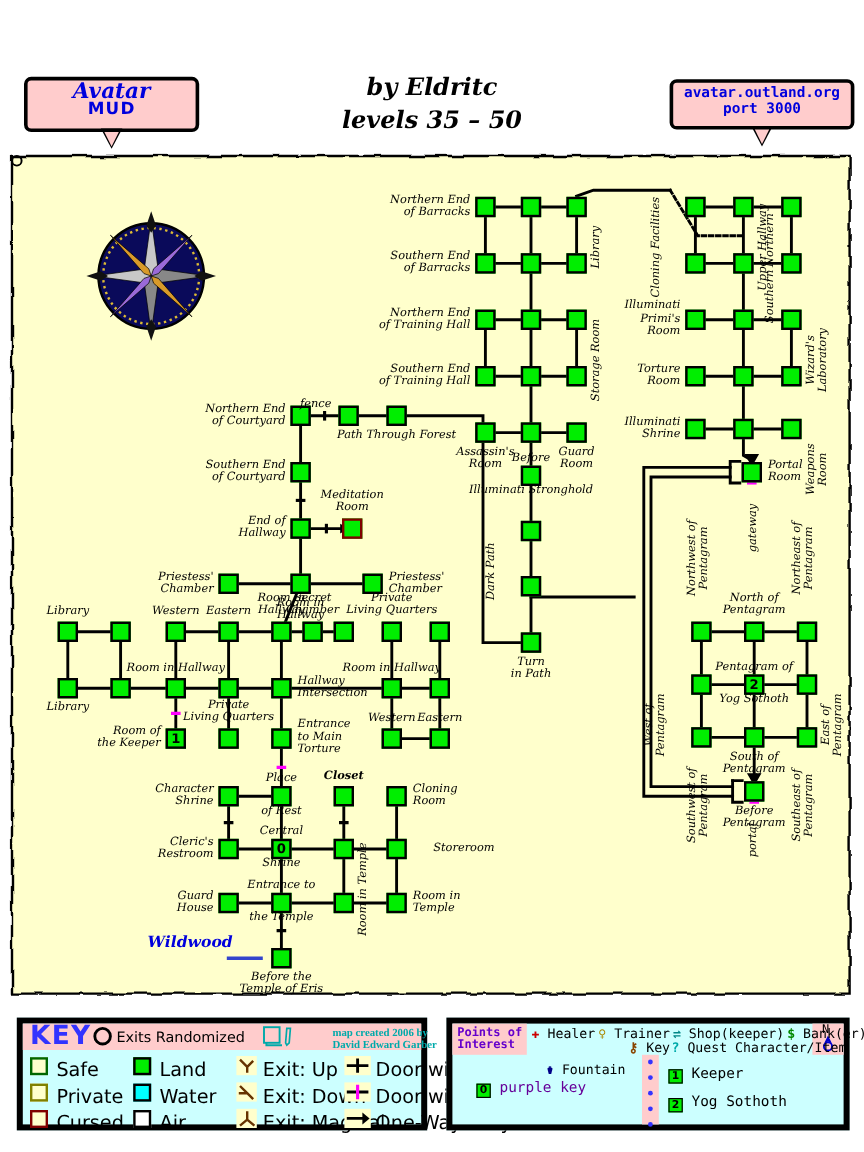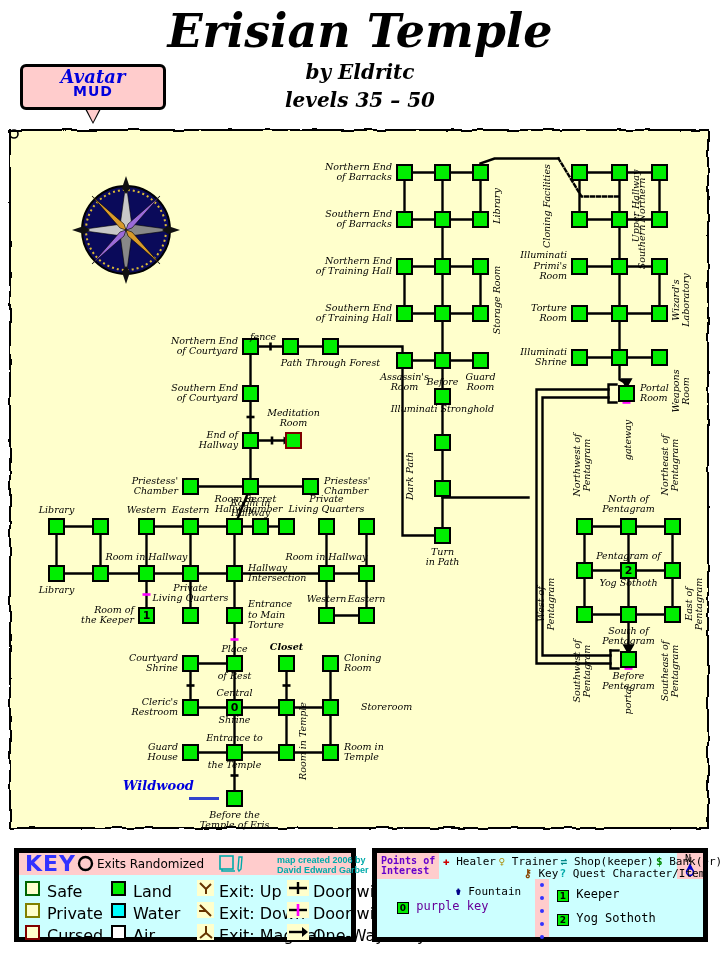--- a/index.html
+++ b/index.html
@@ -69,50 +69,56 @@
 
   
   .box{position:absolute;border:5px solid #000;background:#ccffff;box-sizing:border-box;}
   #keybox{left:14px;top:848px;width:342px;height:94px;}
   #poibox{left:372px;top:848px;width:336px;height:94px;}
   .pinkband{position:absolute;background:#ffcccc;}
   .keyword{position:absolute;font-family:"DejaVu Sans",sans-serif;font-weight:bold;
      font-size:22px;color:#3333ff;letter-spacing:1px;}
   .ktxt{position:absolute;font-family:"DejaVu Sans",sans-serif;font-size:16px;color:#000;white-space:nowrap;}
   .kswatch{position:absolute;width:11px;height:11px;border:2px solid #000;box-sizing:content-box;}
-  .credit{position:absolute;font-family:Liberation Sans, sans-serif;font-weight:bold;
+  .credit{position:absolute;font-family:Liberation Serif, serif;font-weight:bold;
      font-size:9px;color:#00aaaa;line-height:1.12;white-space:nowrap;padding-left:28px;}
   .poihdr{position:absolute;font-family:"DejaVu Sans Mono",monospace;font-weight:bold;
      font-size:10px;color:#6600cc;line-height:1.15;}
   .poiline{position:absolute;font-family:"DejaVu Sans Mono",monospace;font-size:11px;
      color:#000;white-space:nowrap;}
   .poiitem{position:absolute;font-family:"DejaVu Sans Mono",monospace;font-size:12px;
      color:#660099;white-space:nowrap;}
   .minisq{display:inline-block;width:10px;height:10px;background:#00ee00;border:1.5px solid #000;
      font-family:"DejaVu Sans",sans-serif;font-weight:bold;font-size:9px;line-height:10px;
      text-align:center;color:#000;vertical-align:-1px;}
   .dotcol{position:absolute;background:#ffcccc;}
   .bdot{position:absolute;width:4px;height:4px;border-radius:50%;background:#3333ff;}
 </style>
 </head>
 <body>
 
 <div id="header">
-  <div id="title">Erisian Temple</div>
   <div id="byline">by Eldritc</div>
   <div id="levels">levels 35 – 50</div>
 
   <div class="plaque" id="plaque-left">
     <div class="l1">Avatar</div>
     <div class="l2">MUD</div>
     <span class="tail">
         <i></i>
       </span>
   </div>
 
+  <div class="plaque" id="plaque-right">
+    <div class="l1">avatar.outland.org</div>
+    <div class="l2">port 3000</div>
+    <span class="tail">
+        <i></i>
+      </span>
+  </div>
 </div>
 
 <div id="mapwrap">
   <svg id="mapsvg" width="704" height="704" viewBox="0 0 704 704">
     <defs>
       <filter id="rough">
           <feTurbulence type="fractalNoise" baseFrequency="0.06" numOctaves="2" result="n"></feTurbulence>
         <feDisplacementMap in="SourceGraphic" in2="n" scale="4" xChannelSelector="R" yChannelSelector="G"></feDisplacementMap>
         </filter>
     </defs>
@@ -559,21 +565,21 @@
         <div>to Main</div>
         <div>Torture</div>
       </div>
       <div class="lbl c" style="left: 240px; width: 157px; top: 465.5px;">
         <div>Western</div>
       </div>
       <div class="lbl c" style="left: 280px; width: 157px; top: 465.5px;">
         <div>Eastern</div>
       </div>
       <div class="lbl r" style="left: 24px; width: 146px; top: 524.5px;">
-        <div>Courtyard</div>
+        <div>Character</div>
         <div>Shrine</div>
       </div>
       <div class="lbl c" style="left: 138px; width: 177px; top: 516px;">
         <div>Place</div>
         <div style="height:17px"></div>
         <div>of Rest</div>
       </div>
       <div class="lbl c" style="left: 200px; width: 157px; top: 513.5px; font-weight: bold;">
         <div>Closet</div>
       </div>

